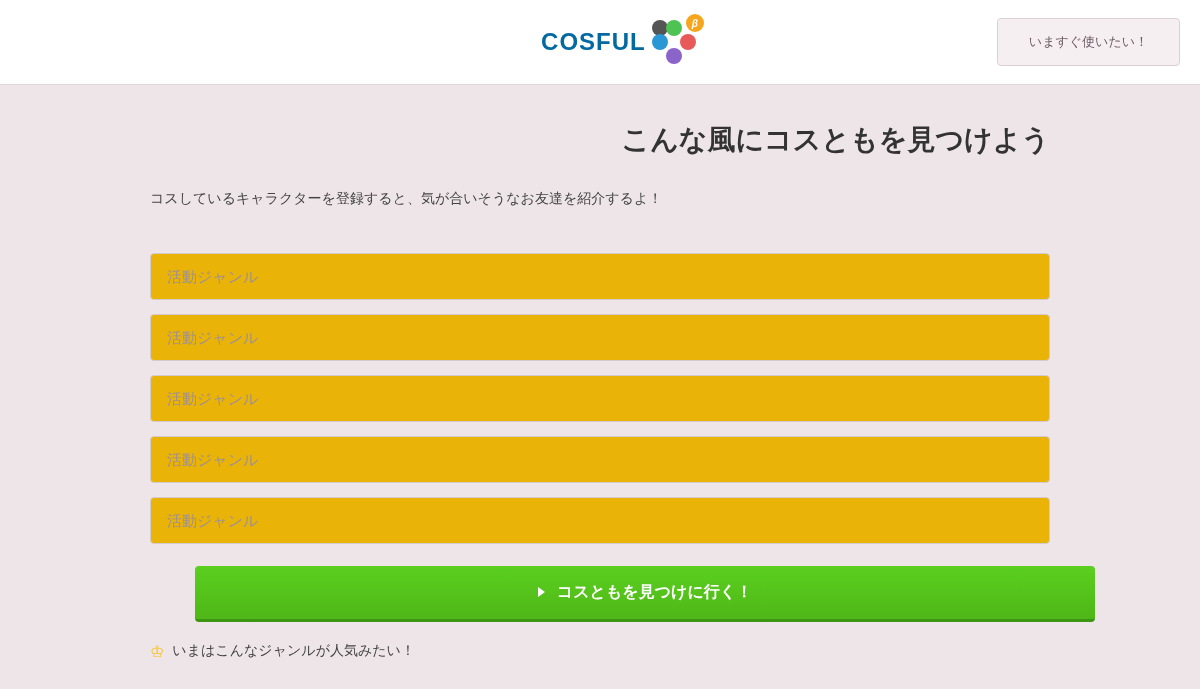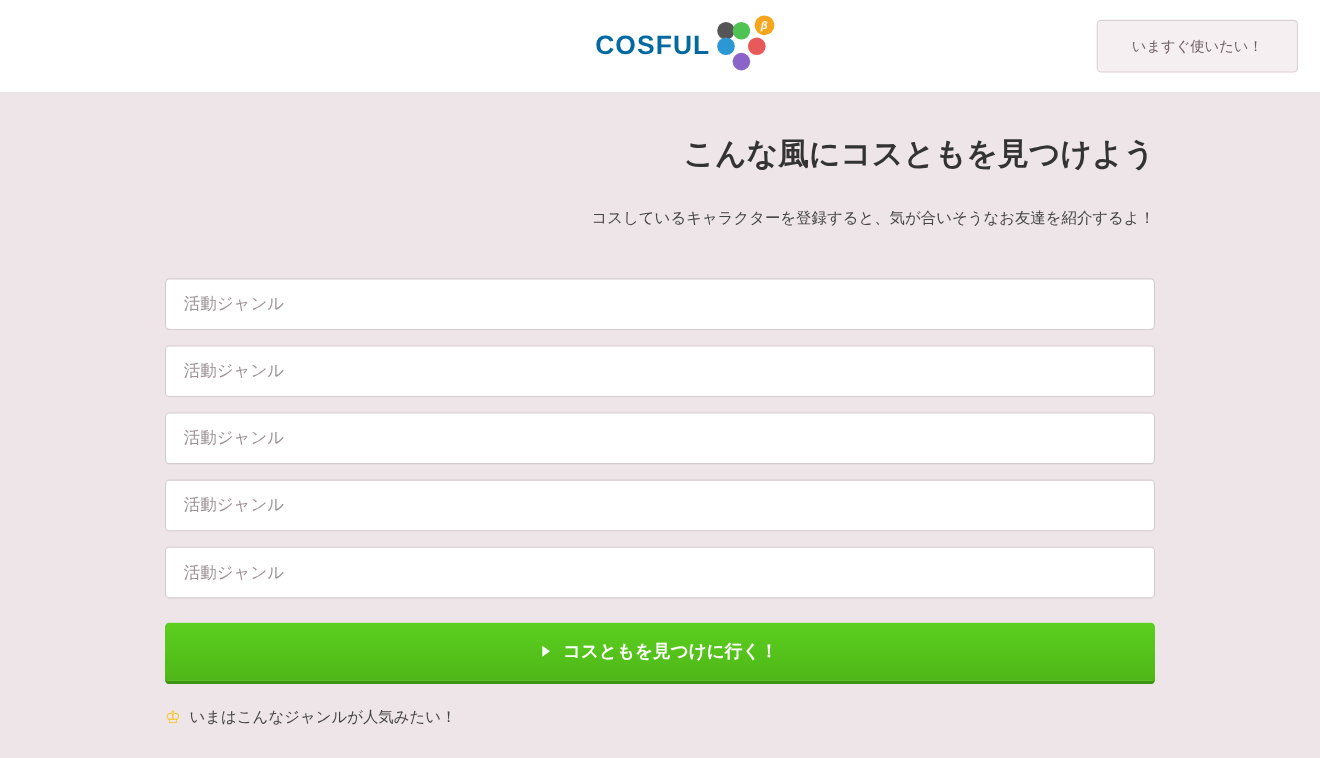--- a/index.html
+++ b/index.html
@@ -90,32 +90,32 @@
       padding: 36px 20px 20px;
     }
     .page-title {
       font-size: 28px;
       font-weight: 700;
       color: #333;
       text-align: right;
       margin-bottom: 28px;
     }
     .description {
-      text-align: right;
+      text-align: left;
       font-size: 14px;
       color: #444;
       line-height: 1.7;
       margin-bottom: 42px;
     }
     .genre-input {
       width: 100%;
       padding: 14px 16px;
       font-size: 15px;
       color: #555;
-      background-color: #ffffff;
+      background-color: #eab308;
       border: 1px solid #d5cbcf;
       border-radius: 4px;
       margin-bottom: 14px;
       outline: none;
     }
     .genre-input::placeholder {
       color: #9c9094;
     }
     .submit-btn {
       width: 100%;
@@ -126,20 +126,21 @@
       border-radius: 4px;
       color: #fff;
       font-size: 16px;
       font-weight: 700;
       cursor: pointer;
       display: flex;
       align-items: center;
       justify-content: center;
       gap: 12px;
       margin-top: 8px;
+      margin-left: 45px;
     }
     .chevron-icon {
       width: 0;
       height: 0;
       border-left: 7px solid #fff;
       border-top: 5px solid transparent;
       border-bottom: 5px solid transparent;
     }
     .popular-section {
       margin-top: 20px;

